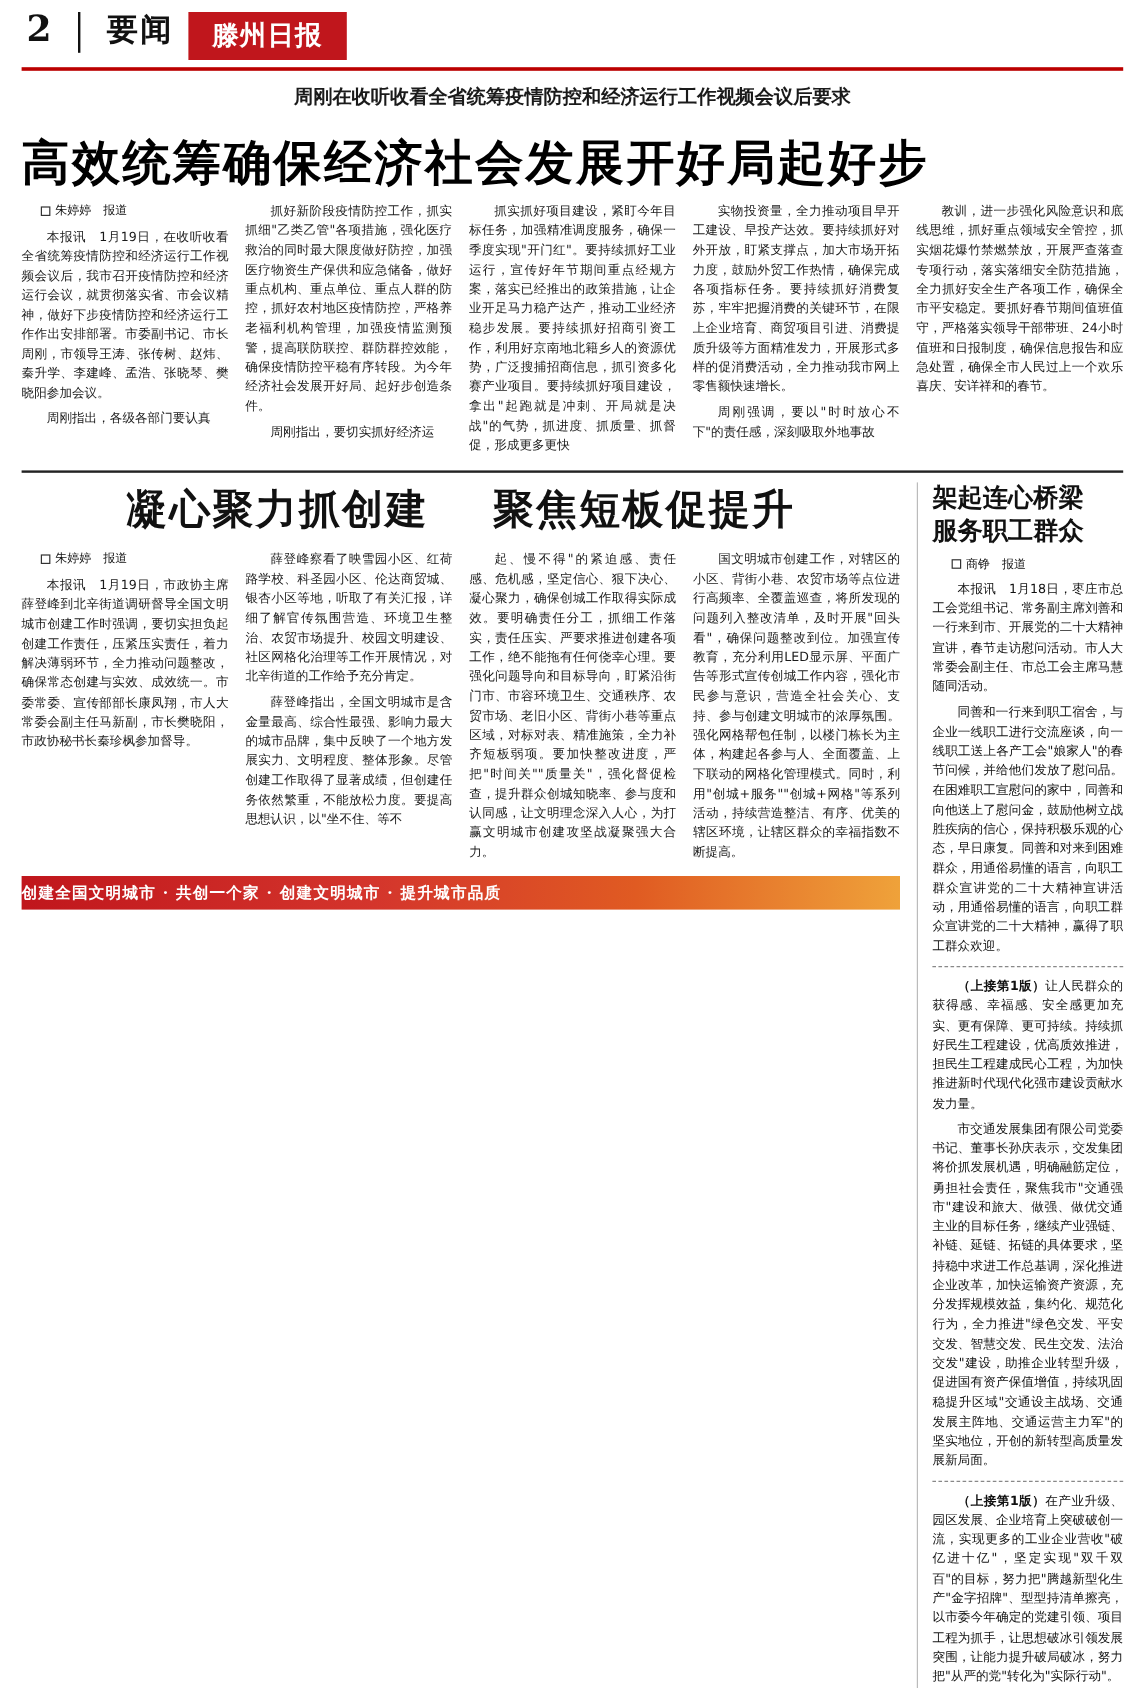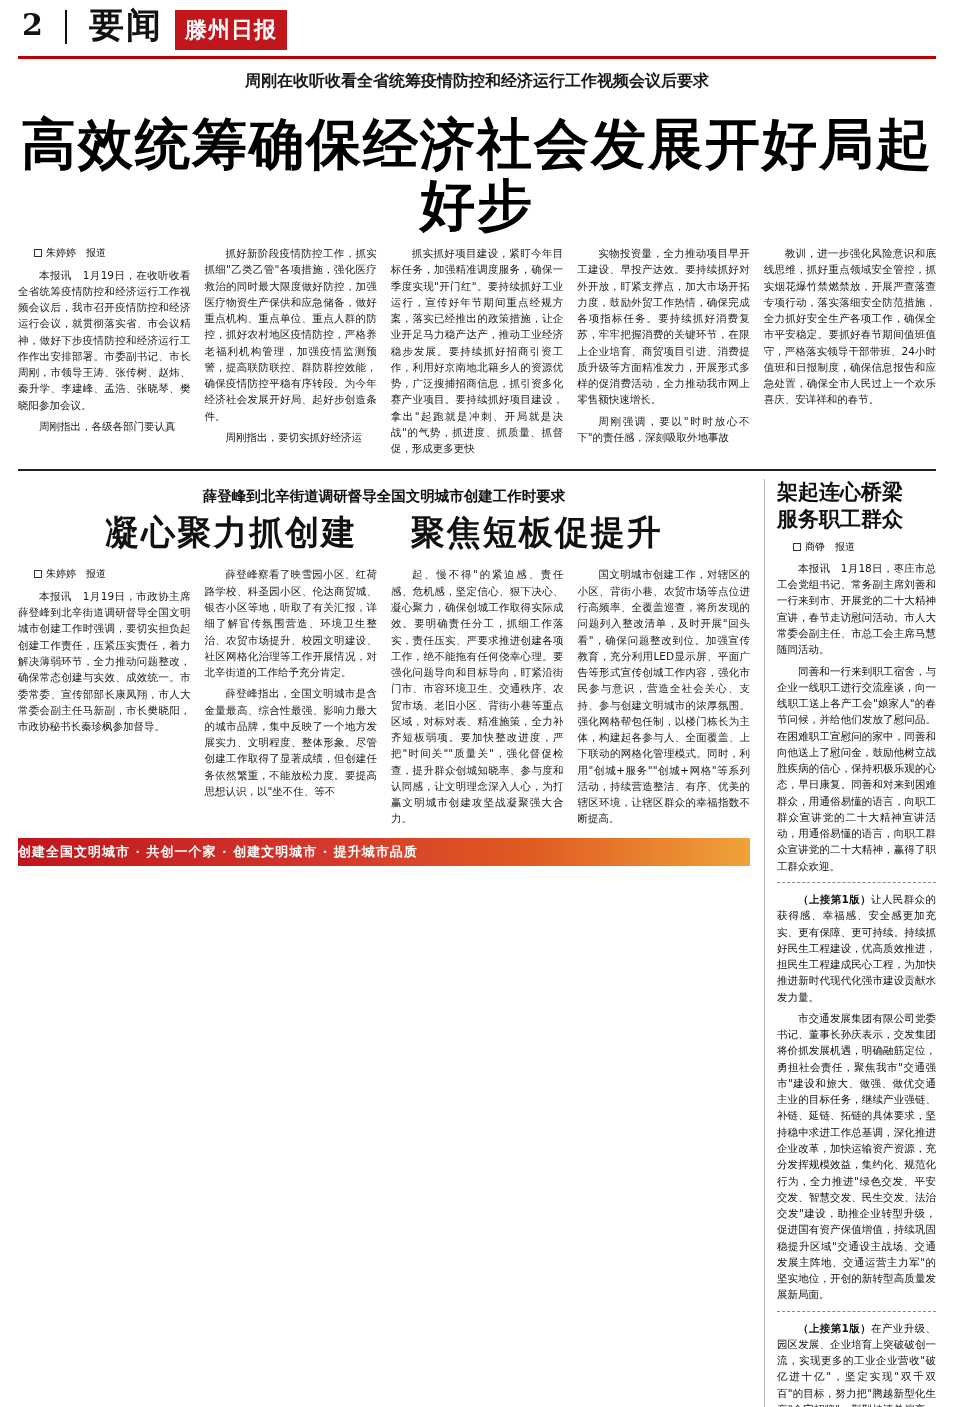--- a/index.html
+++ b/index.html
@@ -23,42 +23,41 @@
     position: relative;
   }
   .folio-num {
     font-family: "DejaVu Serif", "Liberation Serif", serif;
     font-size: 30px; font-weight: bold; line-height: 1; color: #111;
     padding: 2px 10px 2px 4px;
   }
   .folio-sep { width: 2px; background: #111; height: 34px; margin-top: 2px; }
   .folio-sec {
     font-family: "DejaVu Serif", "Liberation Serif", serif;
-    font-size: 35px; font-weight: bold; letter-spacing: 2px; margin-left: 10px; line-height: 34px;
+    font-size: 26px; font-weight: bold; letter-spacing: 2px; margin-left: 10px; line-height: 34px;
   }
   .masthead-mid { flex: 1; text-align: center; font-size: 11px; color: #222; padding-top: 6px; line-height: 1.7; }
   .masthead-mid .row2 { letter-spacing: 0.3px; }
   .nameplate {
-    width: 112px; height: 40px; background: #c0161c; color: #fff;
+    width: 132px; height: 40px; background: #c0161c; color: #fff;
     font-family: "DejaVu Serif", "Liberation Serif", serif;
     font-size: 22px; font-weight: bold; letter-spacing: 1px;
     display: flex; align-items: center; justify-content: center;
     margin-top: 2px;
   }
 
   
   .rule { border-top: 1px solid #999; margin: 8px 0; }
   .rule-thick { border-top: 2px solid #222; }
 
   
   .shoulder { text-align: center; font-size: 16px; font-weight: bold; color: #1a1a1a; margin: 12px 0 22px 0; font-family: "DejaVu Serif","Liberation Serif",serif;}
   .main-head {
-    text-align: center;
-    font-family: Liberation Sans, sans-serif;
-    font-weight: bold; font-size: 55px; letter-spacing: 2px;
+    font-family: Liberation Serif, serif;
+    font-weight: bold; font-size: 40px; letter-spacing: 2px;
     line-height: 1.1; margin: 2px 0 10px 0; color: #000;
   }
 
   
   .cols { display: flex; gap: 14px; }
   .col { flex: 1; font-size: 10.5px; line-height: 1.55; text-align: justify; color: #1a1a1a; }
   .col p { margin: 0 0 5px 0; text-indent: 2em; }
   .byline { font-size: 10px; margin-bottom: 6px; color: #111; display: flex; align-items: center; gap: 4px; margin-left: 16px;}
   .byline .sq { display: inline-block; width: 8px; height: 8px; border: 1px solid #333; }
 
@@ -127,21 +126,20 @@
     </div>
     <div class="col">
       <p>教训，进一步强化风险意识和底线思维，抓好重点领域安全管控，抓实烟花爆竹禁燃禁放，开展严查落查专项行动，落实落细安全防范措施，全力抓好安全生产各项工作，确保全市平安稳定。要抓好春节期间值班值守，严格落实领导干部带班、24小时值班和日报制度，确保信息报告和应急处置，确保全市人民过上一个欢乐喜庆、安详祥和的春节。</p>
     </div>
   </div>
 
   <div class="rule rule-thick"></div>
 
   <div style="display:flex; gap:14px;">
     <div style="flex:1;">
-      <div class="sec2-head-small">薛登峰到北辛街道调研督导全国文明城市创建工作时要求</div>
       <div class="sec2-head-big">
         <span>凝心聚力抓创建</span>
         <span class="gapword"></span>
         <span>聚焦短板促提升</span>
       </div>
       <div class="cols">
         <div class="col">
           <div class="byline">
             <span class="sq"></span>
             <span>朱婷婷　报道</span>

